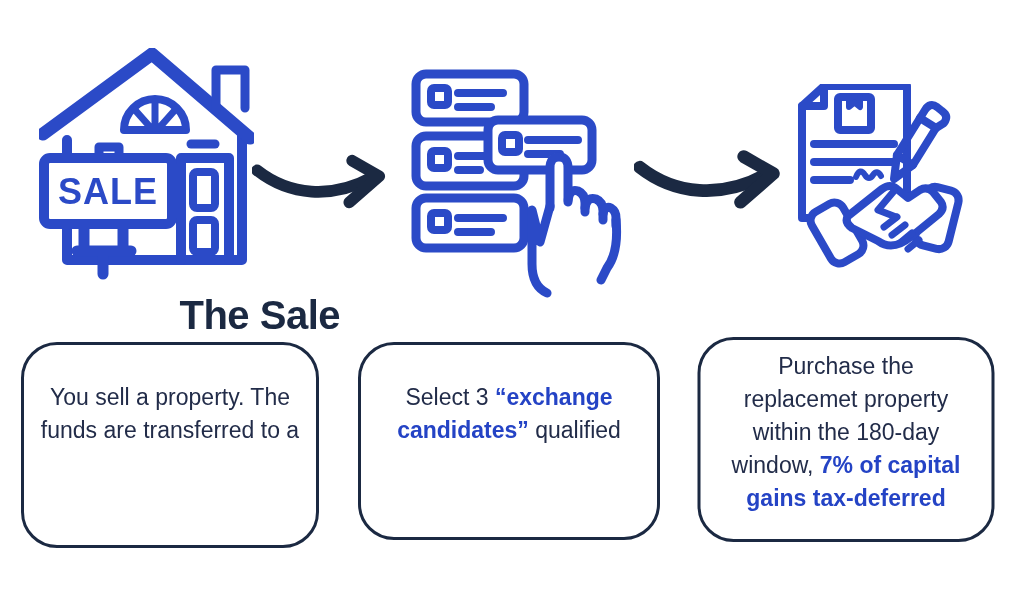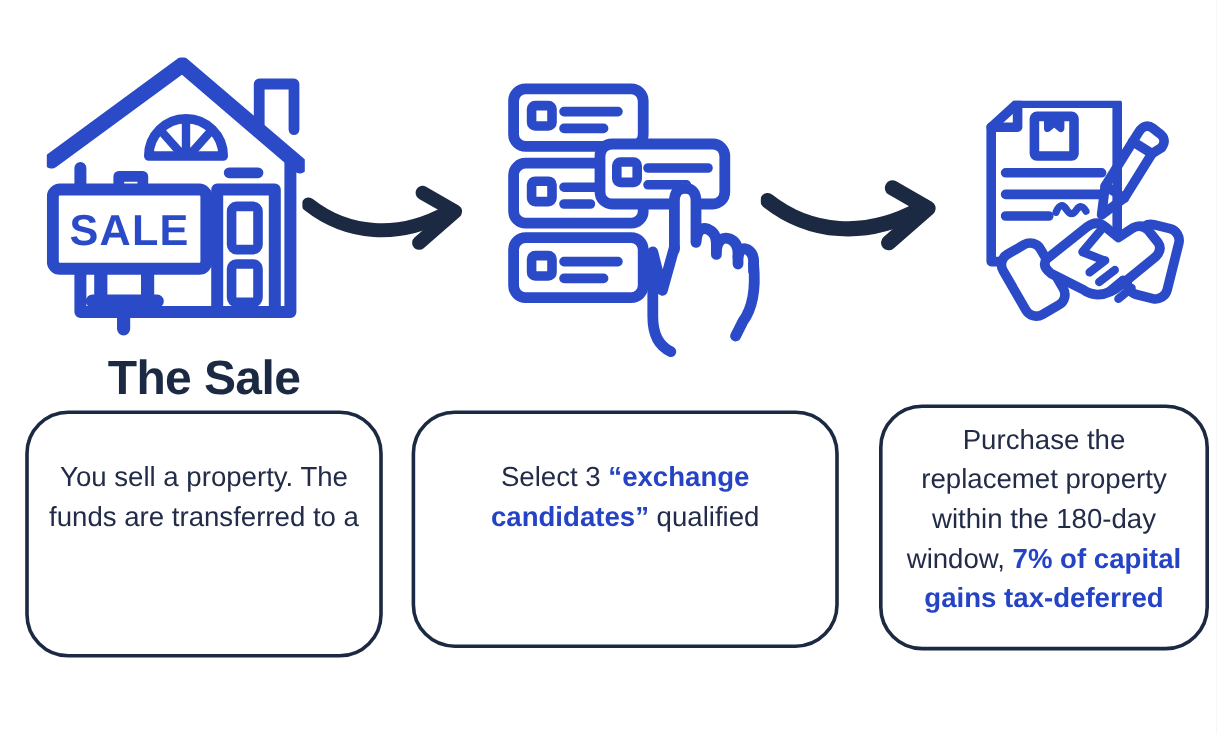--- a/index.html
+++ b/index.html
@@ -2,42 +2,42 @@
 <html><head>
 <meta charset="utf-8">
 <style>
   * { box-sizing: border-box; }
   html,body { margin:0; padding:0; background:#e8e8e8; }
   .canvas {
     position:relative; width:1014px; height:612px; margin:0 auto;
     background:#ffffff; overflow:hidden;
     font-family:"Liberation Sans", sans-serif;
   }
-  .steps { position:absolute; inset:0; display:grid; grid-template-columns:340px 338px 336px;gap:12px; }
+  .steps { position:absolute; inset:0; display:grid; grid-template-columns:340px 338px 336px; }
   .step { position:relative; }
 
   .icon-wrap { position:absolute; }
   .step:nth-child(1) .icon-wrap { left:39px;  top:48px; width:215px; height:240px; }
   .step:nth-child(2) .icon-wrap { left:66px;  top:60px; width:220px; height:240px; }
   .step:nth-child(3) .icon-wrap { left:116px; top:84px; width:170px; height:205px; }
   .icon-wrap svg { display:block; width:100%; height:100%; }
 
   .title {
     position:absolute; top:291px; left:0; width:100%;
-    text-align:center; font-size:40px; line-height:48px; font-weight:700;
+    text-align:right; font-size:40px; line-height:48px; font-weight:700;
     color:#1b2942; letter-spacing:-0.5px;
   }
 
   .box {
     position:absolute; left:50%; transform:translateX(-50%);
     background:#ffffff; border:3.5px solid #1b2942; border-radius:36px;
   }
   .step:nth-child(1) .box { top:342px; width:298px; height:206px; }
-  .step:nth-child(2) .box { top:342px; width:356px; height:198px; }
-  .step:nth-child(3) .box { top:337px; width:275px; height:205px; }
+  .step:nth-child(2) .box { top:342px; width:302px; height:198px; }
+  .step:nth-child(3) .box { top:337px; width:297px; height:205px; }
 
   .box-text {
     margin:36px 2px 0; text-align:center;
     font-size:23px; line-height:33px; color:#222c49;
     white-space:pre-line;
   }
   .step:nth-child(3) .box-text { margin-top:10px; }
   .box-text .accent { color:#2443c5; font-weight:700; }
 
   .flow-arrow { position:absolute; }

